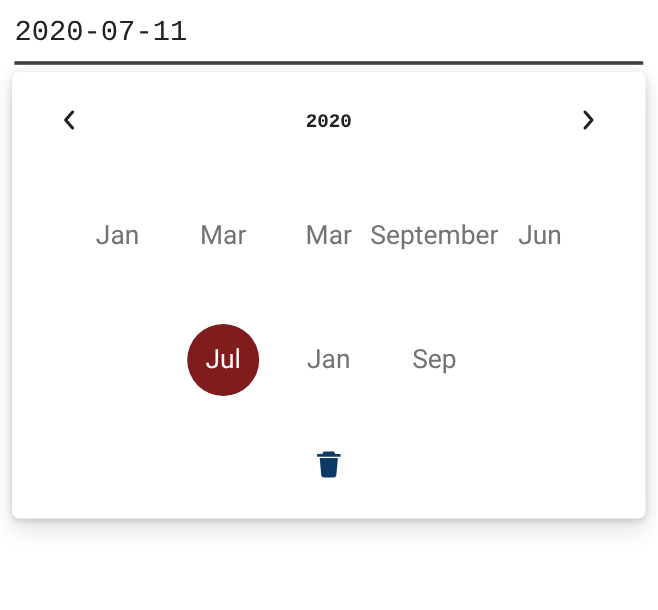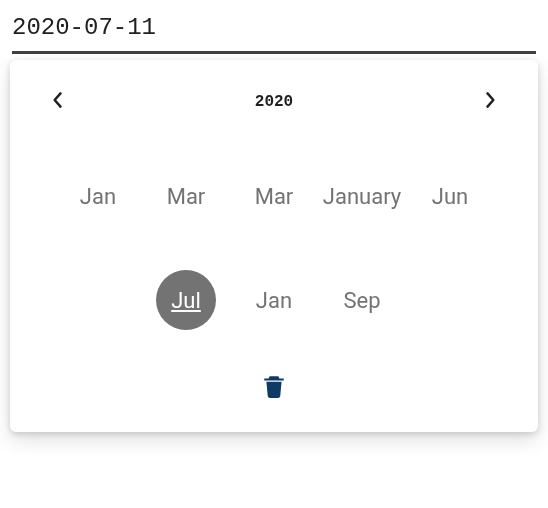--- a/index.html
+++ b/index.html
@@ -73,23 +73,22 @@
     height: 60px;
     display: flex;
     align-items: center;
     justify-content: center;
     font-size: 22px;
     color: #737373;
     border-radius: 50%;
     cursor: pointer;
   }
   .month-cell.selected {
-    background: #737373;
+    background: #7f1d1d;
     color: #fff;
-    text-decoration: underline;
   }
 
   .footer-row {
     display: flex;
     justify-content: center;
     padding-top: 8px;
   }
   .trash-btn {
     width: 40px;
     height: 40px;
@@ -125,21 +124,21 @@
           <polyline points="5,4 12,12 5,20"></polyline>
         </svg>
       </span>
     </div>
   </div>
 
   <div class="months-grid" id="months-grid">
       <div class="month-cell">Jan</div>
       <div class="month-cell">Mar</div>
       <div class="month-cell">Mar</div>
-      <div class="month-cell">January</div>
+      <div class="month-cell">September</div>
       <div class="month-cell">Jun</div>
       <div class="month-cell selected">Jul</div>
       <div class="month-cell">Jan</div>
       <div class="month-cell">Sep</div>
     </div>
 
   <div class="footer-row">
     <div class="trash-btn">
       <span>
         <svg viewBox="0 0 24 24" fill="currentColor">

